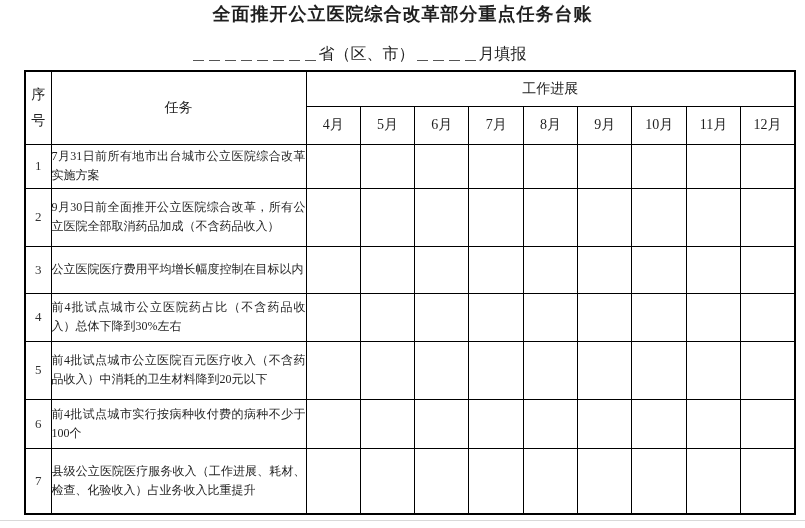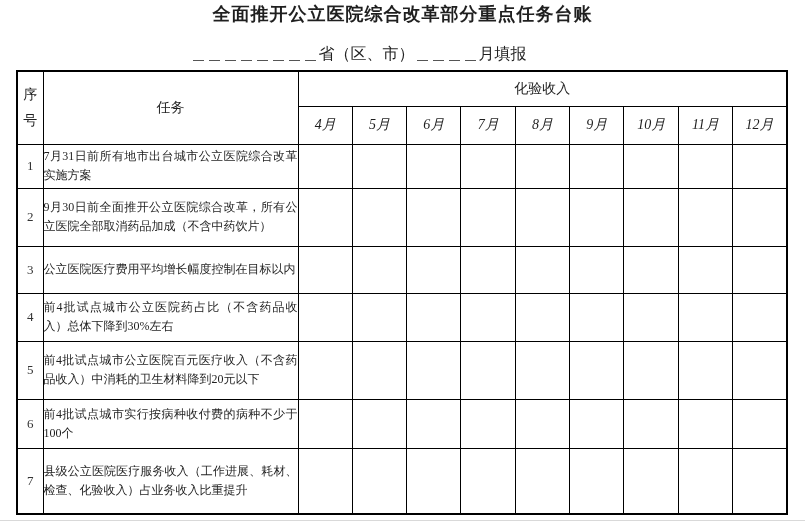--- a/index.html
+++ b/index.html
@@ -30,38 +30,38 @@
     position: absolute;
     top: 44px;
     left: 0;
     width: 717px;
     text-align: center;
     font-size: 16px;
     white-space: nowrap;
   }
   table.ledger {
     position: absolute;
-    left: 16px;
+    left: 24px;
     top: 70px;
     width: 772px;
     border-collapse: collapse;
     table-layout: fixed;
     border: 2px solid #000;
   }
   table.ledger th,
   table.ledger td {
     border: 1px solid #000;
     padding: 0;
     font-weight: normal;
     vertical-align: middle;
   }
   col.col-serial { width: 26px; }
   col.col-task   { width: 255px; }
   tr.head-row-1  { height: 35px; }
-  tr.head-row-2  { height: 38px; font-style: italic; }
+  tr.head-row-2  { height: 38px; }
   .hcell {
     text-align: center;
     font-size: 14px;
   }
   .serial-head {
     word-break: break-all;
     line-height: 26px;
     padding: 0 5px;
   }
   td.serial {
@@ -111,21 +111,21 @@
       <col class="col-month">
       <col class="col-month">
     <col class="col-month">
       <col class="col-month">
       <col class="col-month">
   </colgroup>
   <thead>
     <tr class="head-row-1">
       <th rowspan="2" class="hcell serial-head">序号</th>
       <th rowspan="2" class="hcell">任务</th>
-      <th colspan="9" class="hcell">化验收入</th>
+      <th colspan="9" class="hcell">工作进展</th>
     </tr>
     <tr class="head-row-2">
       <th class="hcell">4月</th>
       <th class="hcell">5月</th>
       <th class="hcell">6月</th>
       <th class="hcell">7月</th>
       <th class="hcell">8月</th>
       <th class="hcell">9月</th>
       <th class="hcell">10月</th>
       <th class="hcell">11月</th>
@@ -141,21 +141,21 @@
       <td class="pcell"></td>
       <td class="pcell"></td>
       <td class="pcell"></td>
       <td class="pcell"></td>
       <td class="pcell"></td>
       <td class="pcell"></td>
       <td class="pcell"></td>
     </tr>
     <tr class="r2">
       <td class="serial">2</td>
-      <td class="task">9月30日前全面推开公立医院综合改革，所有公立医院全部取消药品加成（不含中药饮片）</td>
+      <td class="task">9月30日前全面推开公立医院综合改革，所有公立医院全部取消药品加成（不含药品收入）</td>
       <td class="pcell"></td>
       <td class="pcell"></td>
       <td class="pcell"></td>
       <td class="pcell"></td>
       <td class="pcell"></td>
       <td class="pcell"></td>
       <td class="pcell"></td>
       <td class="pcell"></td>
       <td class="pcell"></td>
     </tr>

